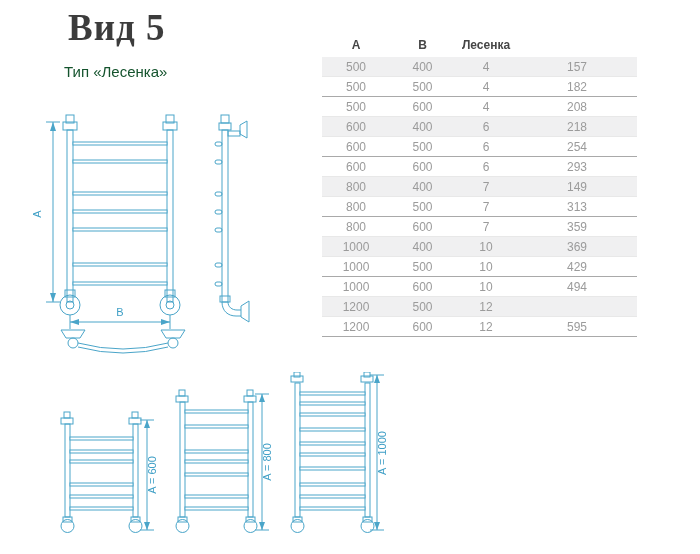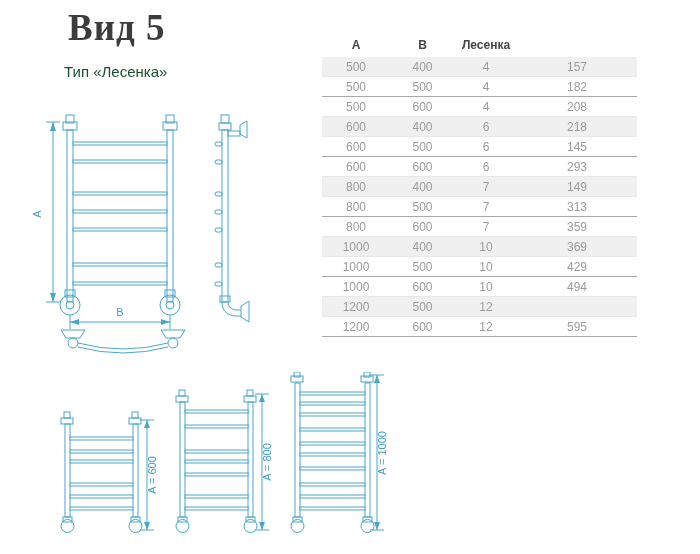--- a/index.html
+++ b/index.html
@@ -54,21 +54,21 @@
         <div class="trow shaded">
           <div class="tcell c0">600</div>
           <div class="tcell c1">400</div>
           <div class="tcell c2">6</div>
           <div class="tcell c3">218</div>
         </div>
         <div class="trow group-end">
           <div class="tcell c0">600</div>
           <div class="tcell c1">500</div>
           <div class="tcell c2">6</div>
-          <div class="tcell c3">145</div>
+          <div class="tcell c3">254</div>
         </div>
         <div class="trow">
           <div class="tcell c0">600</div>
           <div class="tcell c1">600</div>
           <div class="tcell c2">6</div>
           <div class="tcell c3">293</div>
         </div>
         <div class="trow shaded">
           <div class="tcell c0">800</div>
           <div class="tcell c1">400</div>

